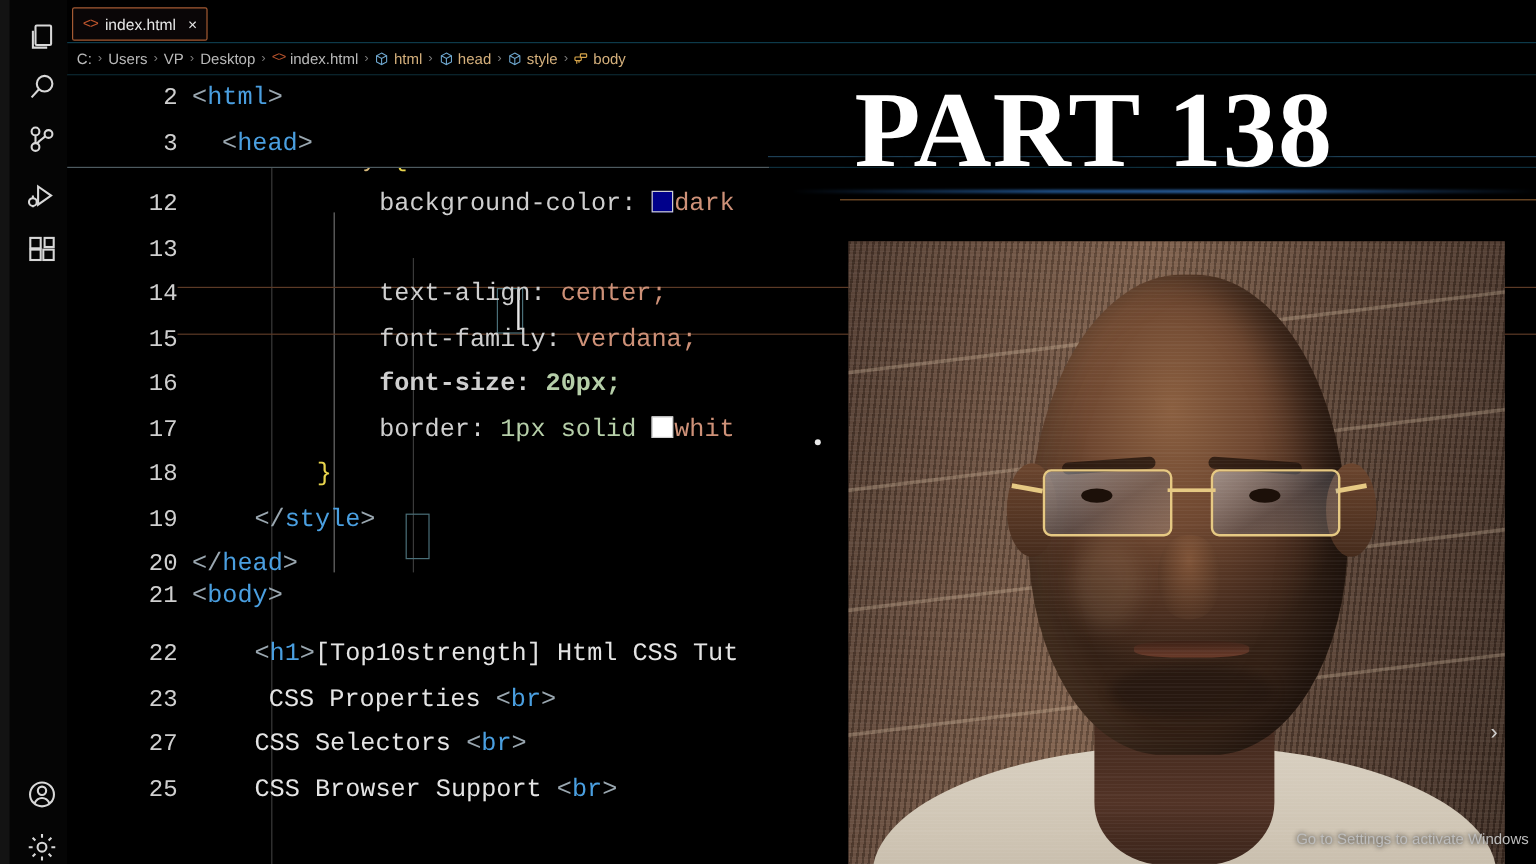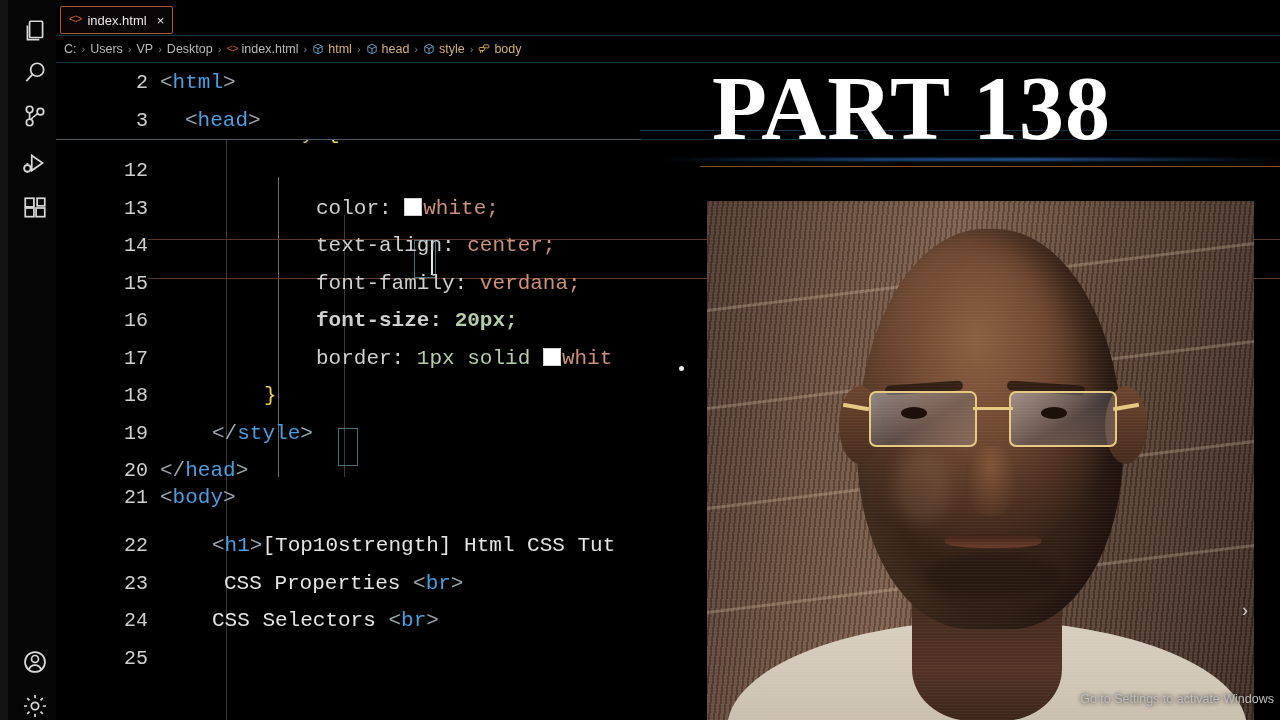--- a/index.html
+++ b/index.html
@@ -295,24 +295,24 @@
           <div class="ln" style="top: 14px;">
             <div class="gut">10</div>
             <div class="src" style="left: 156px;"><span class="t-br">&lt;</span><span class="t-tag">style</span><span class="t-br">&gt;</span></div>
           </div>
           <div class="ln" style="top: 51.5px;">
             <div class="gut cur">11</div>
             <div class="src" style="left: 208px;"><span class="t-sel">body </span><span class="t-brace">{</span></div>
           </div>
           <div class="ln" style="top: 89px;">
             <div class="gut">12</div>
+            <div class="src" style="left: 260px;"><span class="t-prop">background-color: </span><span class="sw sw-navy"></span><span class="t-val">dark</span></div>
           </div>
           <div class="ln" style="top: 126.5px;">
             <div class="gut">13</div>
-            <div class="src" style="left: 260px;"><span class="t-prop">color: </span><span class="sw sw-white"></span><span class="t-val">white;</span></div>
           </div>
           <div class="ln" style="top: 164px;">
             <div class="gut">14</div>
             <div class="src" style="left: 260px;"><span class="t-prop">text-align: </span><span class="t-val">center;</span></div>
           </div>
           <div class="ln" style="top: 201.5px;">
             <div class="gut">15</div>
             <div class="src" style="left: 260px;"><span class="t-prop">font-family: </span><span class="t-val">verdana;</span></div>
           </div>
           <div class="ln" style="top: 239px;">
@@ -341,25 +341,26 @@
           </div>
           <div class="ln" style="top: 464px;">
             <div class="gut">22</div>
             <div class="src" style="left: 156px;"><span class="t-br">&lt;</span><span class="t-tag">h1</span><span class="t-br">&gt;</span><span class="t-txt">[Top10strength] Html CSS Tut</span></div>
           </div>
           <div class="ln" style="top: 501.5px;">
             <div class="gut">23</div>
             <div class="src" style="left: 168px;"><span class="t-txt">CSS Properties </span><span class="t-br">&lt;</span><span class="t-tag">br</span><span class="t-br">&gt;</span></div>
           </div>
           <div class="ln" style="top: 539px;">
-            <div class="gut">24</div>
+            <div class="gut">27</div>
             <div class="src" style="left: 156px;"><span class="t-txt">CSS Selectors </span><span class="t-br">&lt;</span><span class="t-tag">br</span><span class="t-br">&gt;</span></div>
           </div>
           <div class="ln" style="top: 576.5px;">
             <div class="gut">25</div>
+            <div class="src" style="left: 156px;"><span class="t-txt">CSS Browser Support </span><span class="t-br">&lt;</span><span class="t-tag">br</span><span class="t-br">&gt;</span></div>
           </div>
         </div>
 
       <div class="sticky">
         <div id="sticky-lines">
             <div class="ln" style="top: 0px;">
               <div class="gut">2</div>
               <div class="src" style="left: 104px;"><span class="t-br">&lt;</span><span class="t-tag">html</span><span class="t-br">&gt;</span></div>
             </div>
             <div class="ln" style="top: 38px;">

